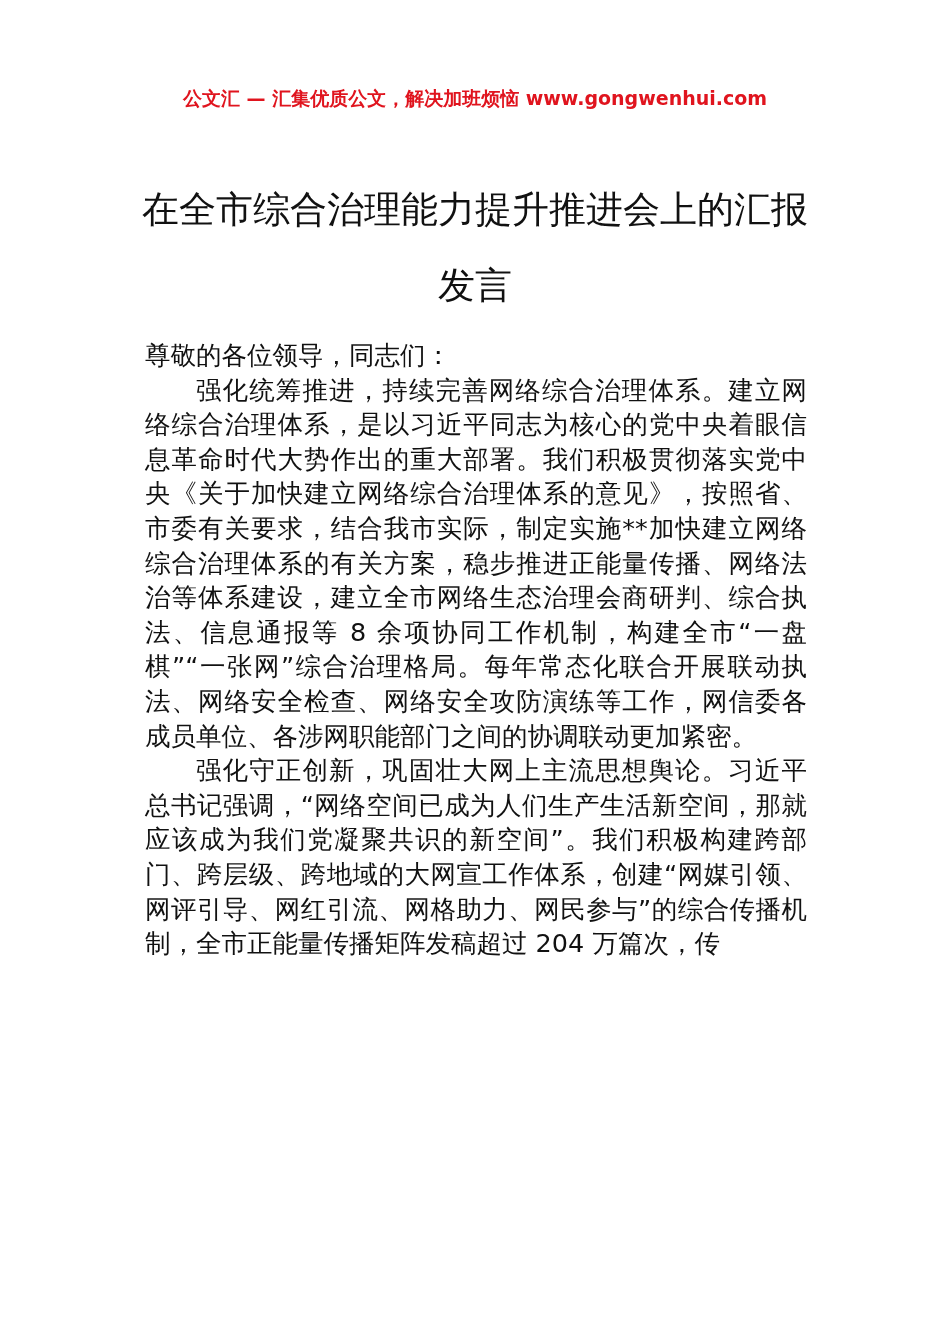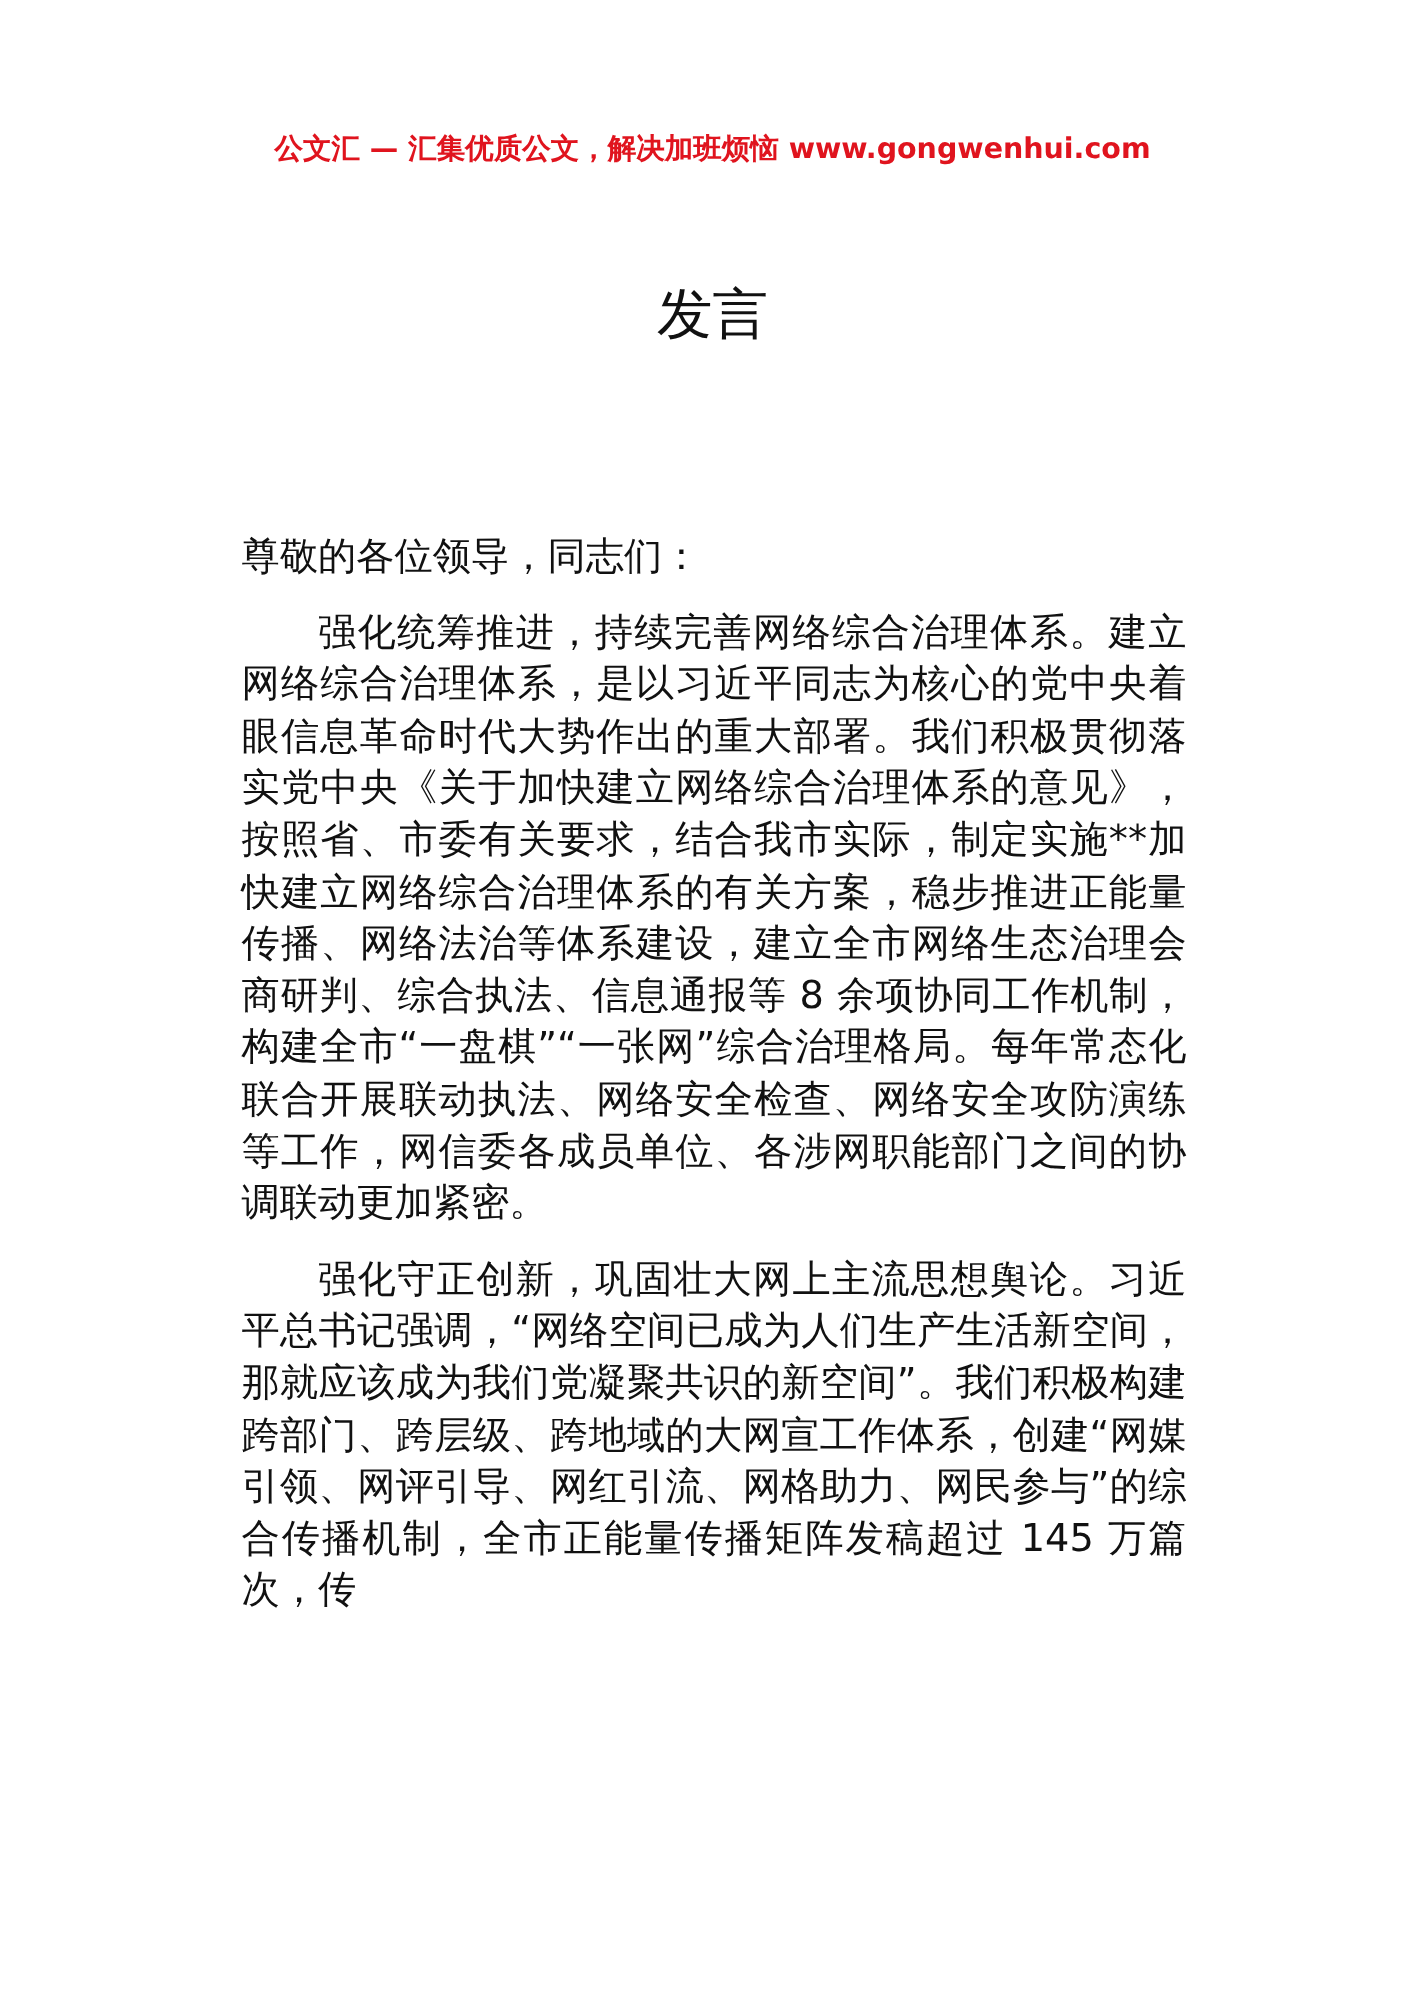--- a/index.html
+++ b/index.html
@@ -4,29 +4,30 @@
   <style>
     html, body { margin: 0; padding: 0; background: #ffffff; }
     body { width: 950px; height: 1344px; position: relative; overflow: hidden;
            font-family: "DejaVu Sans", "Liberation Sans", sans-serif; color: #000; }
     .header-banner { position: absolute; top: 86px; left: 0; width: 950px; text-align: center;
            font-size: 19px; color: #e0141e; letter-spacing: 0px; font-weight: bold; }
     .title { position: absolute; top: 172px; left: 0; width: 950px; text-align: center;
            font-size: 37px; line-height: 76px; color: #111; }
     .body { position: absolute; top: 338px; left: 145px; width: 662px; font-size: 25.5px;
            line-height: 34.6px; color: #111; }
-    .body p { margin: 16px; text-align: justify; text-align-last: left; }
+    .body p { margin: 0; text-align: justify; text-align-last: left; }
     .indent { text-indent: 2em; }
   </style>
 </head>
 <body>
 
 <div class="header-banner">公文汇 — 汇集优质公文，解决加班烦恼 www.gongwenhui.com</div>
 
 <div class="title">
+  <div>在全市综合治理能力提升推进会上的汇报</div>
   <div>发言</div>
 </div>
 
 <div class="body">
   <p>尊敬的各位领导，同志们：</p>
   <p class="indent">强化统筹推进，持续完善网络综合治理体系。建立网络综合治理体系，是以习近平同志为核心的党中央着眼信息革命时代大势作出的重大部署。我们积极贯彻落实党中央《关于加快建立网络综合治理体系的意见》，按照省、市委有关要求，结合我市实际，制定实施**加快建立网络综合治理体系的有关方案，稳步推进正能量传播、网络法治等体系建设，建立全市网络生态治理会商研判、综合执法、信息通报等 8 余项协同工作机制，构建全市“一盘棋”“一张网”综合治理格局。每年常态化联合开展联动执法、网络安全检查、网络安全攻防演练等工作，网信委各成员单位、各涉网职能部门之间的协调联动更加紧密。</p>
-  <p class="indent">强化守正创新，巩固壮大网上主流思想舆论。习近平总书记强调，“网络空间已成为人们生产生活新空间，那就应该成为我们党凝聚共识的新空间”。我们积极构建跨部门、跨层级、跨地域的大网宣工作体系，创建“网媒引领、网评引导、网红引流、网格助力、网民参与”的综合传播机制，全市正能量传播矩阵发稿超过 145 万篇次，传</p>
+  <p class="indent">强化守正创新，巩固壮大网上主流思想舆论。习近平总书记强调，“网络空间已成为人们生产生活新空间，那就应该成为我们党凝聚共识的新空间”。我们积极构建跨部门、跨层级、跨地域的大网宣工作体系，创建“网媒引领、网评引导、网红引流、网格助力、网民参与”的综合传播机制，全市正能量传播矩阵发稿超过 204 万篇次，传</p>
 </div>
 
 </body></html>

